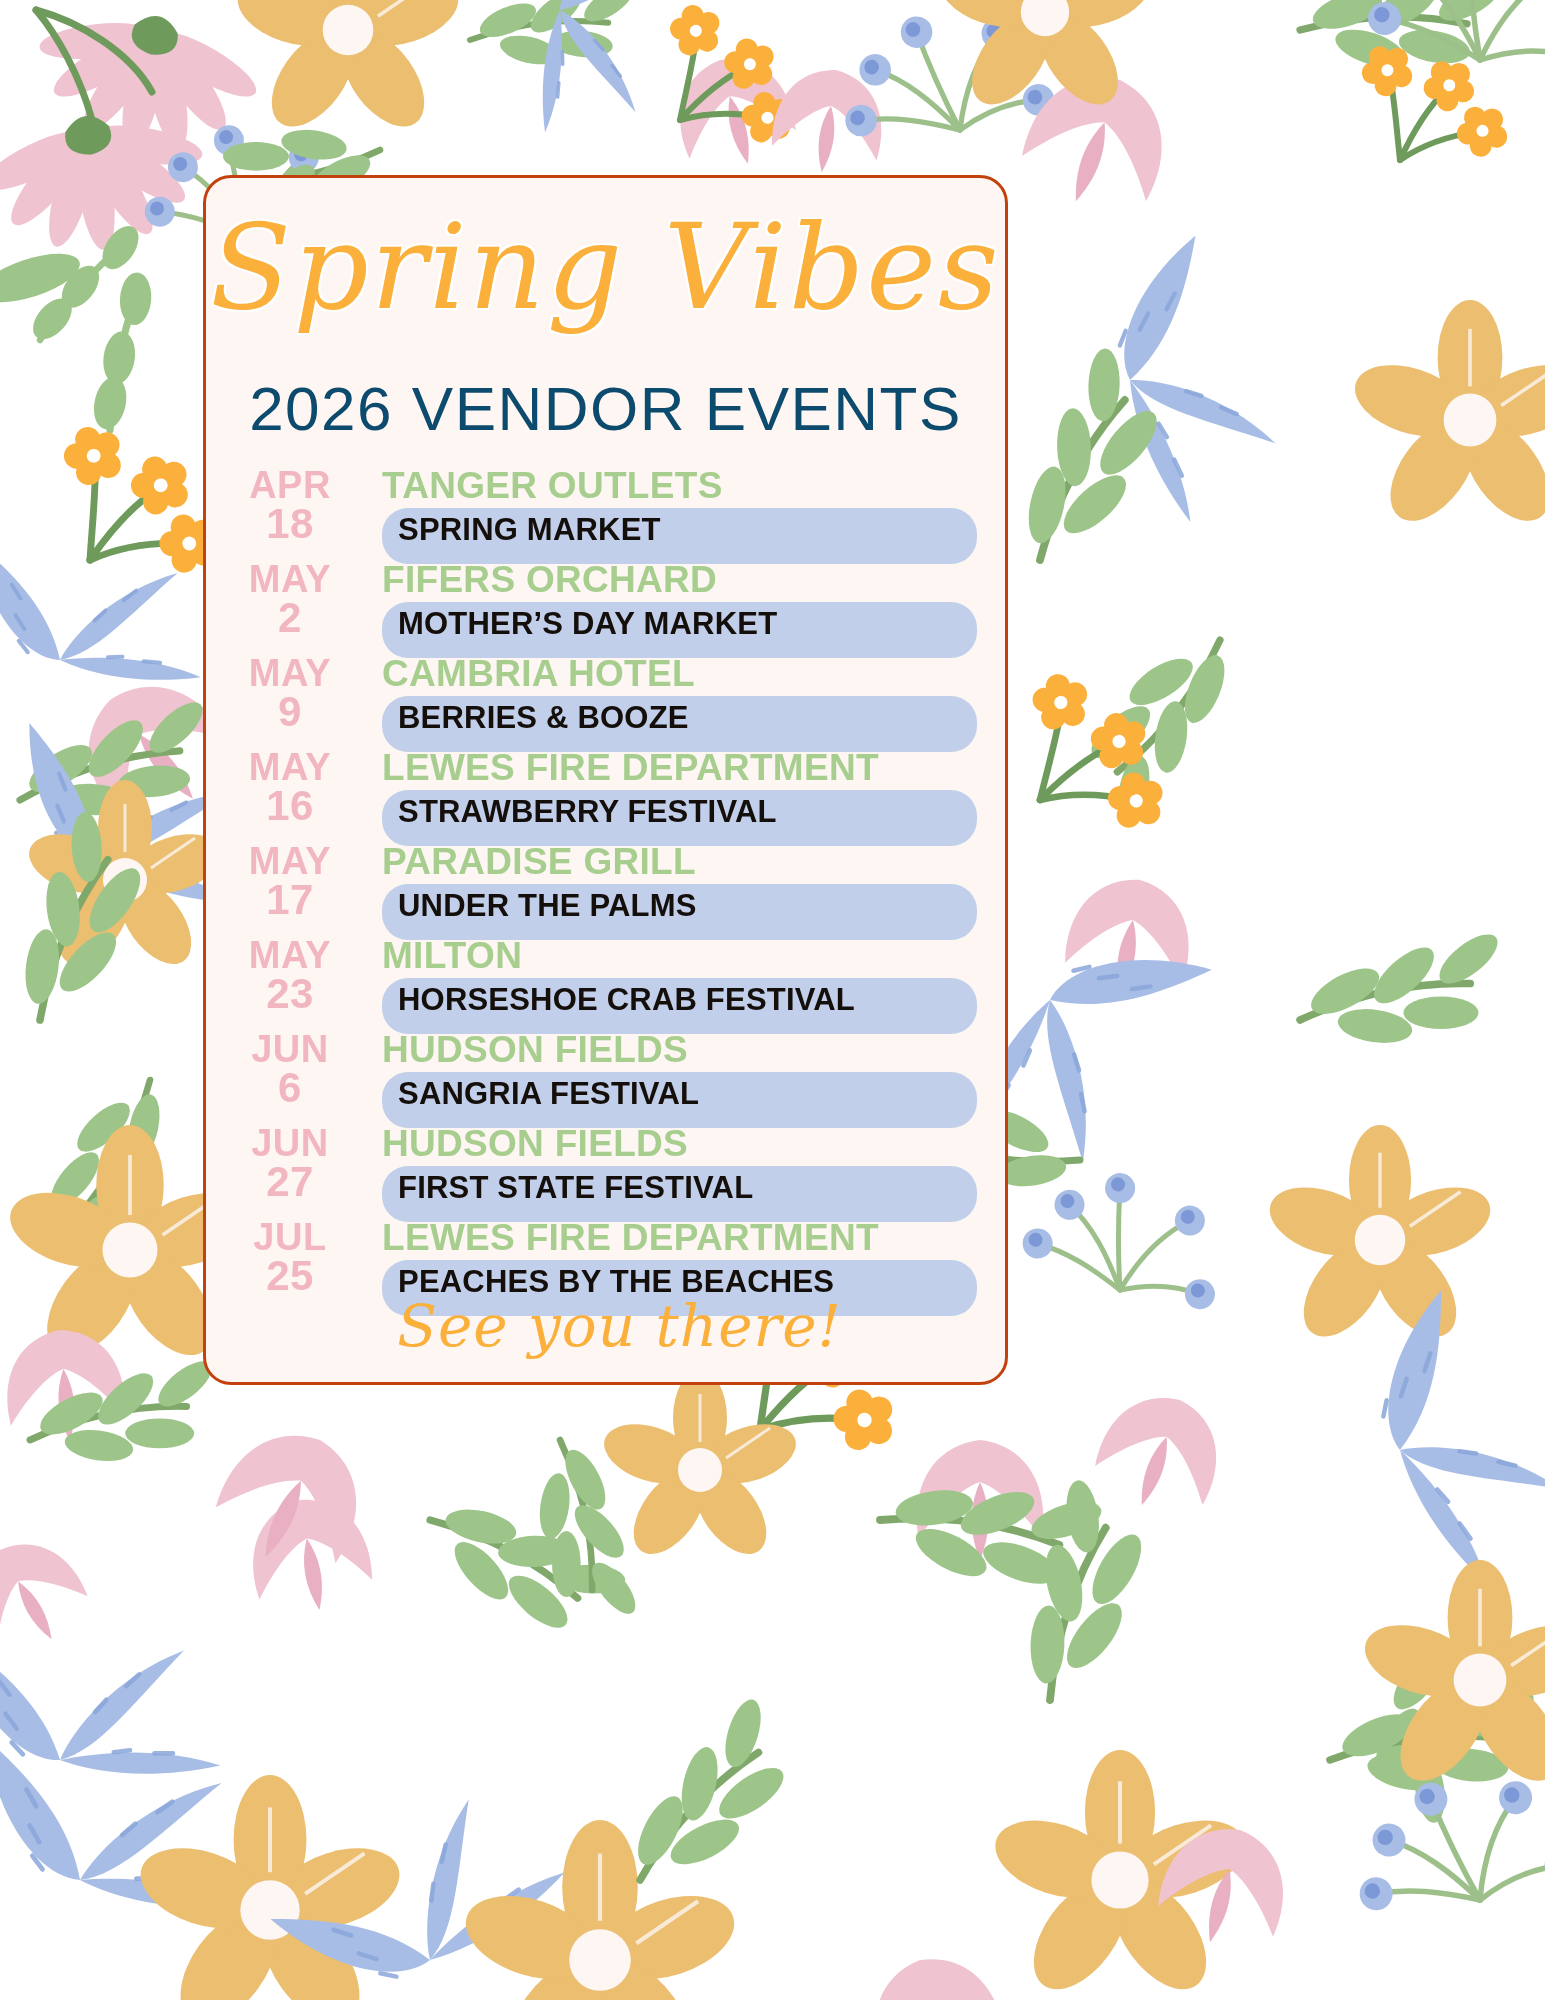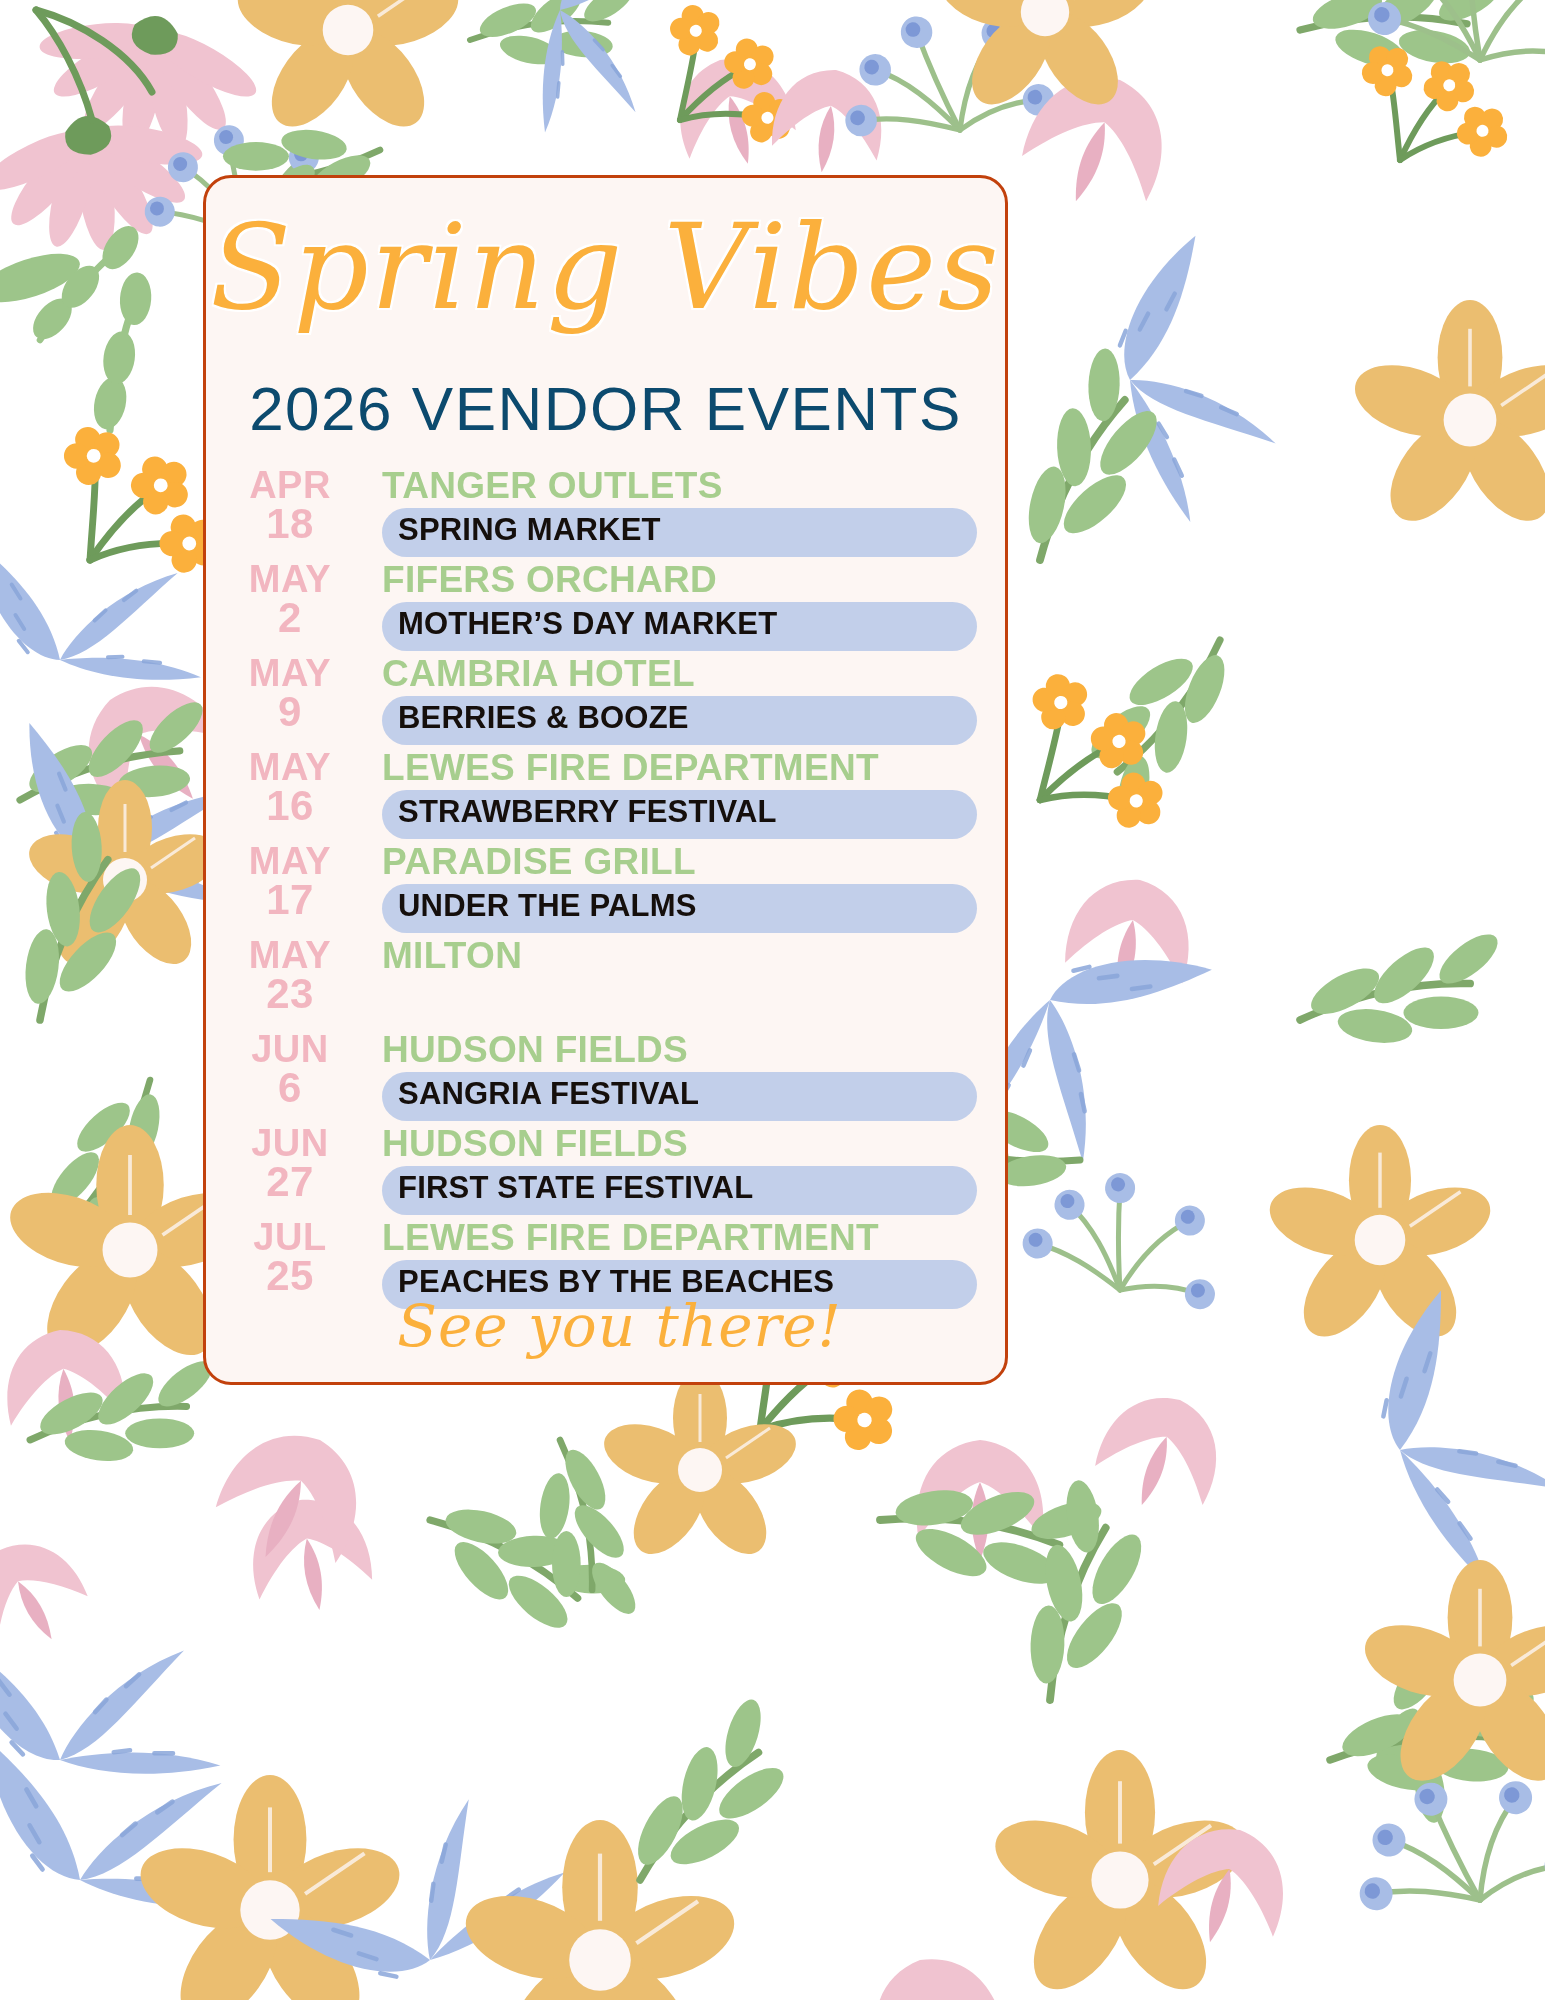--- a/index.html
+++ b/index.html
@@ -129,21 +129,21 @@
     letter-spacing: 0.3px;
     line-height: 1.08;
     white-space: nowrap;
   }
 
   .event-pill {
     display: block;
     margin-top: 2px;
     background: #C2CFEA;
     border-radius: 26px;
-    height: 49px;
+    height: 56px;
     line-height: 44px;
     padding-left: 16px;
     color: #150F0C;
     font-family: "Liberation Sans", sans-serif;
     font-weight: bold;
     font-size: 31px;
     letter-spacing: 0.2px;
     white-space: nowrap;
     overflow: hidden;
   }
@@ -449,20 +449,21 @@
         </div>
       </div>
 
       <div class="event-row">
         <div class="date-block">
           <span class="date-month">MAY</span>
           <span class="date-day">23</span>
         </div>
         <div class="event-right">
           <span class="venue-name">MILTON</span>
+          <span class="event-pill">HORSESHOE CRAB FESTIVAL</span>
         </div>
       </div>
 
       <div class="event-row">
         <div class="date-block">
           <span class="date-month">JUN</span>
           <span class="date-day">6</span>
         </div>
         <div class="event-right">
           <span class="venue-name">HUDSON FIELDS</span>

